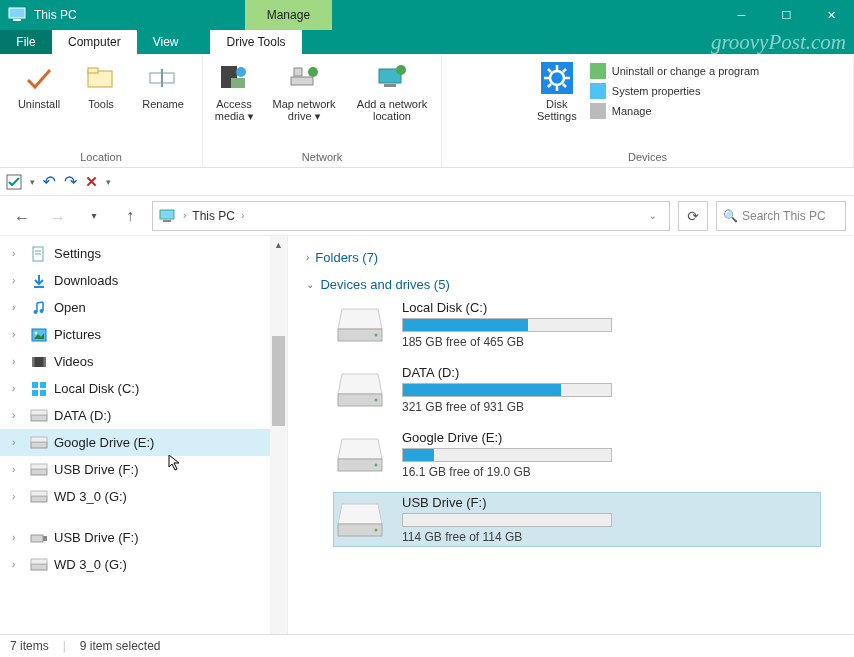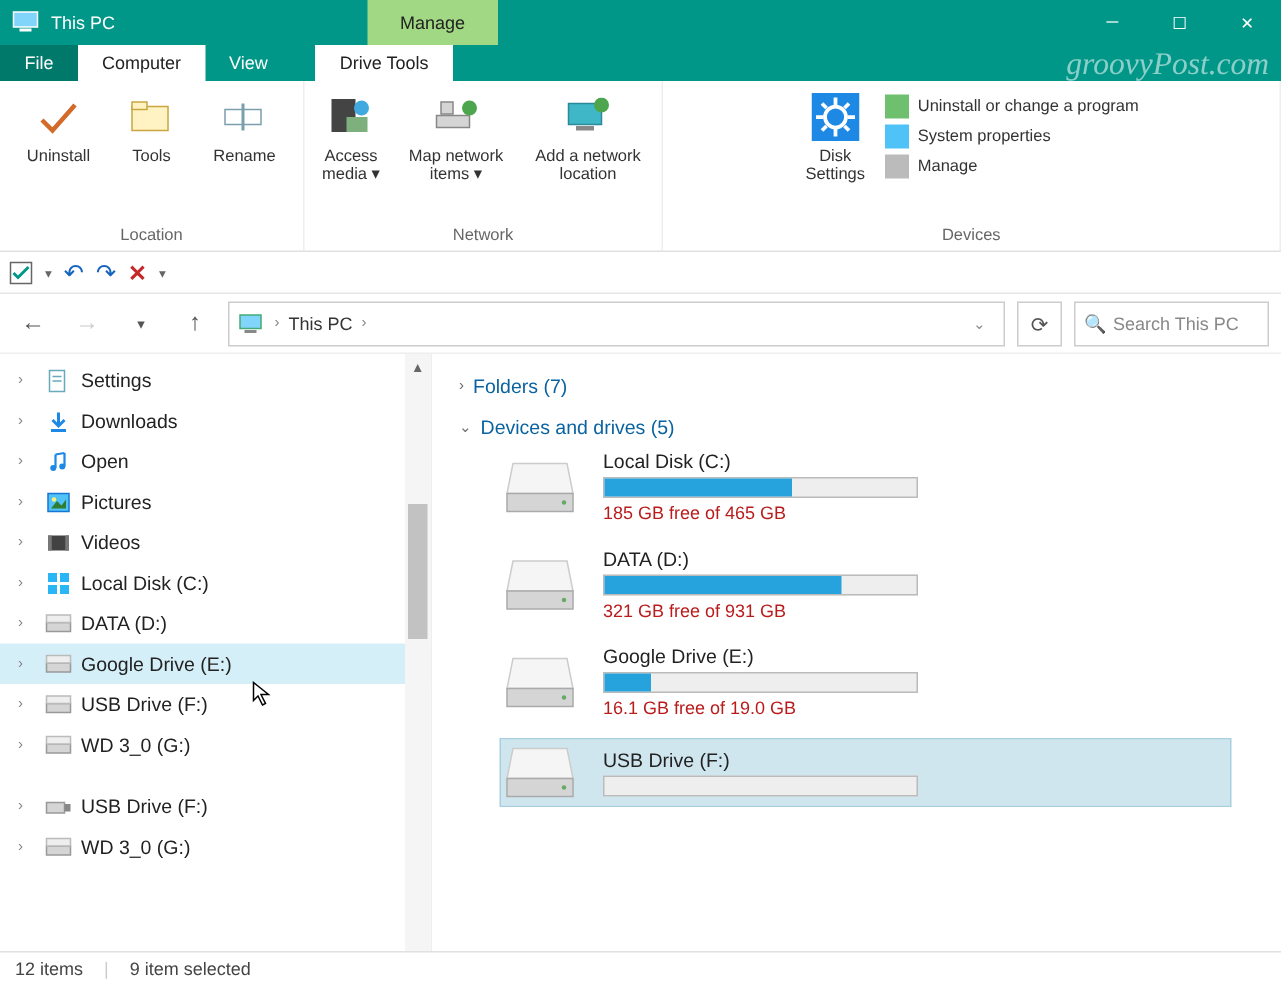--- a/index.html
+++ b/index.html
@@ -66,21 +66,21 @@
 .section-header { display: flex; align-items: center; gap: 6px; font-size: 13px; color: #0a63a0; padding: 6px 0; }
 .section-header .caret { font-size: 10px; color: #6b6b6b; }
 .drives { display: flex; flex-direction: column; gap: 12px; padding-left: 28px; }
 .drive { display: flex; align-items: center; gap: 18px; padding: 2px 2px; margin-right: 24px; }
 .drive.selected { background: #cfe6ef; outline: 1px solid #a8cfe0; }
 .drive .dicon { width: 48px; height: 40px; }
 .drive .dinfo { display: flex; flex-direction: column; gap: 3px; }
 .drive .dname { font-size: 13px; color: #222; }
 .drive .dbar { width: 210px; height: 14px; border: 1px solid #bbb; background: #eee; }
 .drive .dfill { height: 100%; background: #26a2dc; }
-.drive .dmeta { font-size: 12px; color: #b91c1c; }
+.drive .dmeta { font-size: 12px; color: #404040; }
 
 
 .statusbar { height: 23px; border-top: 1px solid #e0e0e0; display: flex; align-items: center; padding: 0 10px; gap: 14px; font-size: 12px; color: #444; }
 .statusbar .sep { color: #ccc; }
 
 
 .watermark { position: absolute; right: 8px; top: 30px; color: #fff; font-family: serif; font-size: 21px; font-style: italic; opacity: 0.55; pointer-events: none; z-index: 50; }
 
 
 svg { display: block; }
@@ -158,21 +158,21 @@
         <span>Access media ▾</span>
       </div>
       <div class="ribbon-item" style="width:82px">
         <div class="ricon">
             <svg width="32" height="26">
               <rect x="3" y="12" width="22" height="8" fill="#d5d5d5" stroke="#888"></rect>
               <rect x="6" y="3" width="8" height="8" fill="#d5d5d5" stroke="#888"></rect>
               <circle cx="25" cy="7" r="5" fill="#4da64d"></circle>
             </svg>
           </div>
-        <span>Map network items ▾</span>
+        <span>Map network drive ▾</span>
       </div>
       <div class="ribbon-item" style="width:86px">
         <div class="ricon">
             <svg width="32" height="26">
               <rect x="3" y="4" width="22" height="14" fill="#3fb7c7" stroke="#2a8a97"></rect>
               <rect x="8" y="19" width="12" height="3" fill="#888"></rect>
               <circle cx="25" cy="5" r="5" fill="#4da64d"></circle>
             </svg>
           </div>
         <span>Add a network location</span>
@@ -466,23 +466,24 @@
               <polygon points="6,4 42,4 46,24 2,24" fill="#f5f5f5" stroke="#ccc"></polygon>
               <rect x="2" y="24" width="44" height="12" fill="#d5d5d5" stroke="#aaa"></rect>
               <circle cx="40" cy="30" r="1.5" fill="#6a6"></circle>
             </svg>
           </div>
     <div class="dinfo">
       <div class="dname">USB Drive (F:)</div>
       <div class="dbar">
               <div class="dfill" style="width:0%"></div>
             </div>
+      <div class="dmeta">114 GB free of 114 GB</div>
     </div>
         </div>
       </div>
   </div>
 </div>
 
 <div class="statusbar">
-  <span>12 items</span>
+  <span>7 items</span>
   <span class="sep">|</span>
   <span>9 item selected</span>
 </div>
 
 </body></html>

